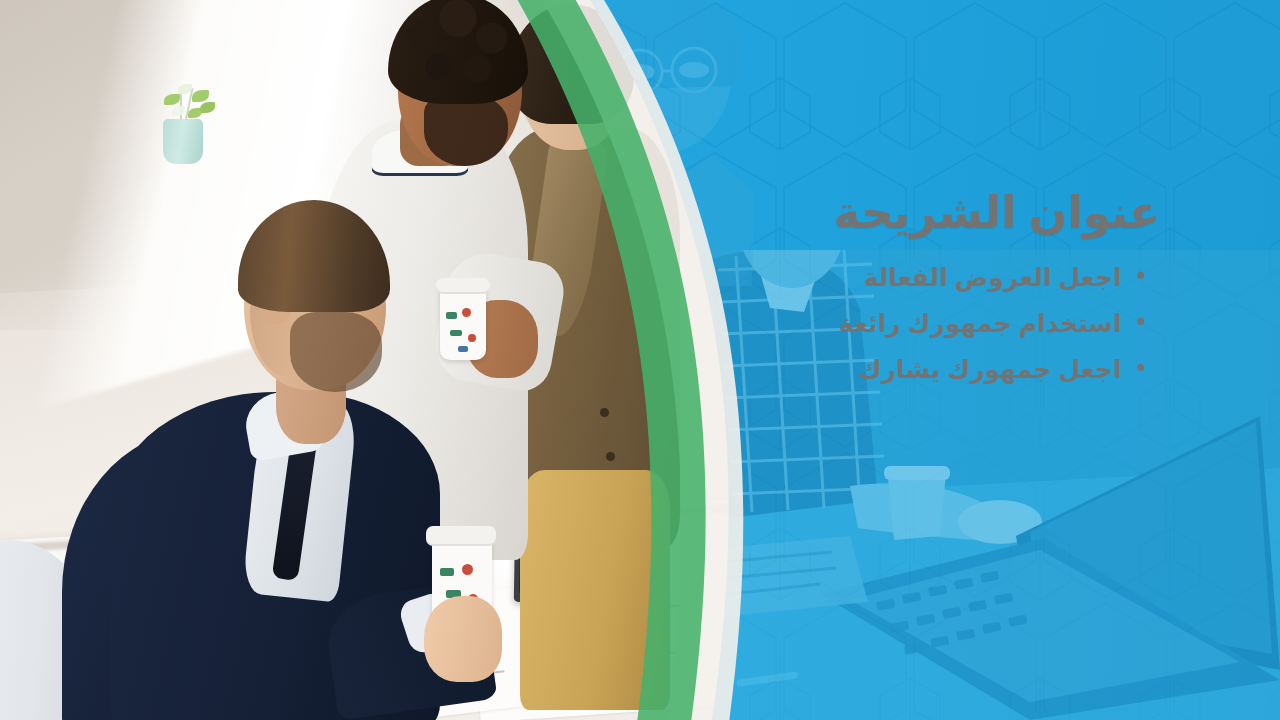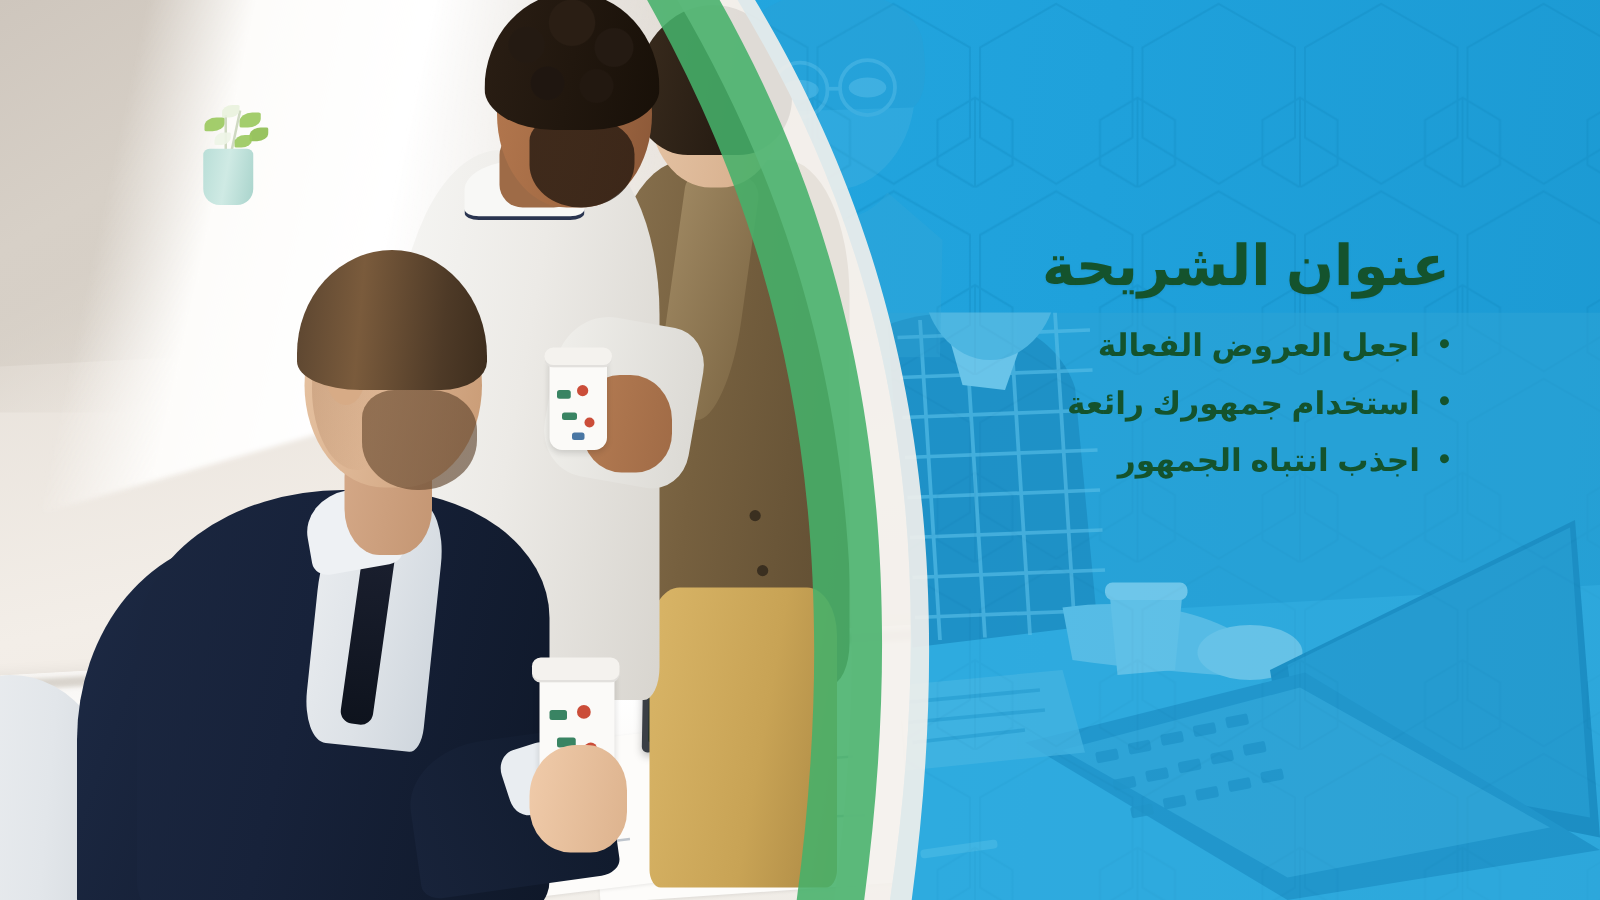--- a/index.html
+++ b/index.html
@@ -464,33 +464,33 @@
     left: 540px; top: -14px; width: 260px; height: 300px;
     opacity: .30;
   }
 
   
   .content {
     position: absolute;
     left: 760px; top: 186px;
     width: 400px;
     direction: rtl;
-    color: #14532d;
+    color: #737373;
   }
   .slide-title {
     font-size: 45px;
     font-weight: bold;
     line-height: 1.18;
     margin: 0 0 26px 0;
     letter-spacing: .2px;
     text-shadow: 0 1px 2px rgba(0,0,0,.07);
   }
   .bullets {
     list-style: none;
-    margin: 0;
+    margin: 15px;
     padding: 0;
   }
   .bullets li {
     font-size: 25px;
     font-weight: bold;
     line-height: 1.0;
     margin: 0 0 21px 0;
     padding: 0 24px 0 0;
     position: relative;
     white-space: nowrap;
@@ -716,17 +716,17 @@
     <path d="M 536,-10 C 650,180 712,400 666,730 L 728,730 C 774,398 712,176 598,-10 Z" fill="#f4f1ec" opacity=".9"></path>
 
     <path d="M 512,-10 C 620,178 682,400 636,730 L 690,730 C 736,398 676,174 570,-10 Z" fill="#45b06a" opacity=".88"></path>
   </svg>
 
   <div class="content">
     <h1 class="slide-title">عنوان الشريحة</h1>
     <ul class="bullets">
       <li>اجعل العروض الفعالة</li>
       <li>استخدام جمهورك رائعة</li>
-      <li>اجذب انتباه الجمهور</li>
+      <li>اجعل جمهورك يشارك</li>
     </ul>
   </div>
 
 </div>
 
 </body></html>

